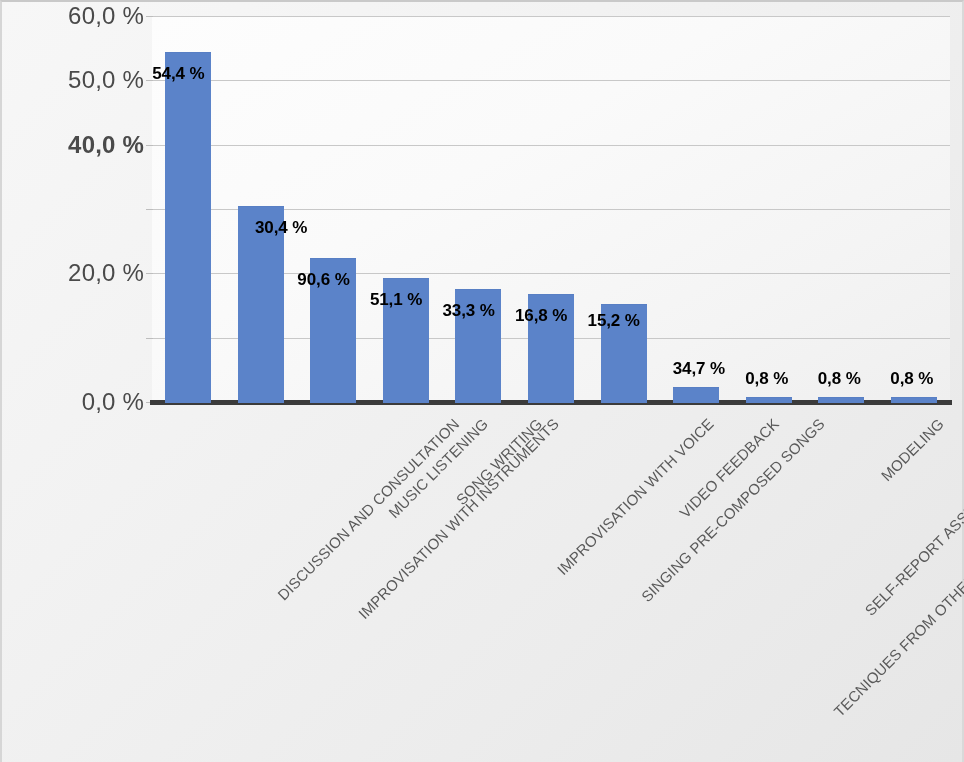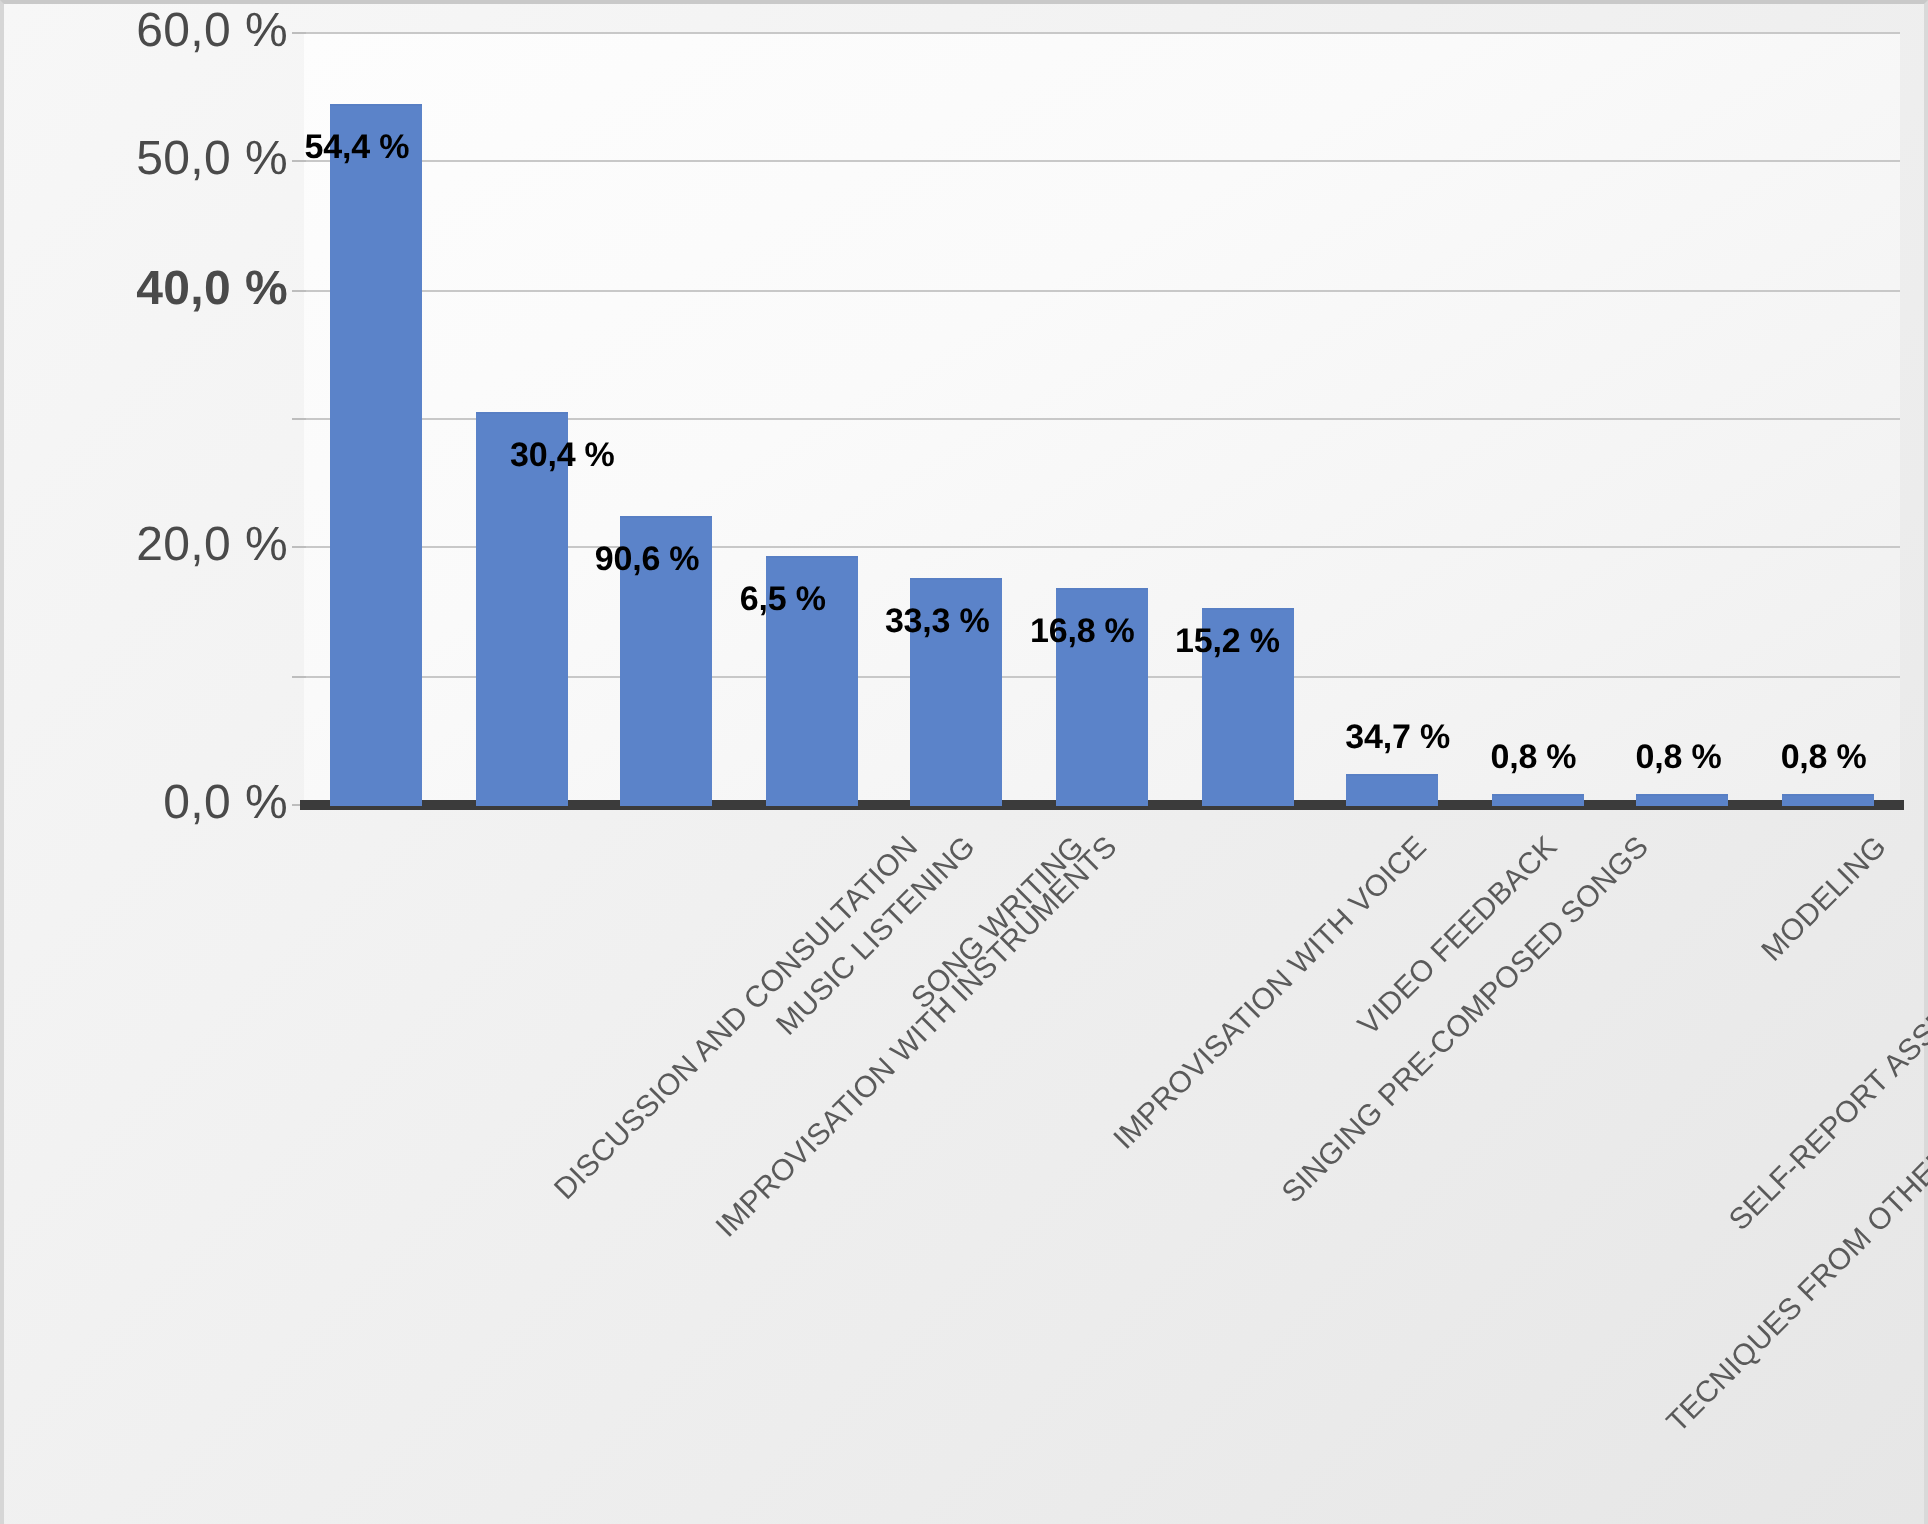--- a/index.html
+++ b/index.html
@@ -158,21 +158,21 @@
   <div id="x-axis-line"></div>
 
   <div id="bars-layer">
       <div class="bar" title="DISCUSSION AND CONSULTATION — 54,4 %" style="left: 163.273px; top: 50.0267px; width: 46px; height: 349.973px; background: rgb(91, 131, 201); position: absolute;"></div>
       <div class="data-label" style="position: absolute; top: 62.0267px; left: 150.273px;">54,4 %</div>
       <div class="bar" title="IMPROVISATION WITH INSTRUMENTS — 30,4 %" style="left: 235.818px; top: 204.427px; width: 46px; height: 195.573px; background: rgb(91, 131, 201); position: absolute;"></div>
       <div class="data-label" style="position: absolute; top: 216.427px; left: 221px; margin-left: 32px;">30,4 %</div>
       <div class="bar" title="MUSIC LISTENING — 22,4 %" style="left: 308.364px; top: 255.893px; width: 46px; height: 144.107px; background: rgb(91, 131, 201); position: absolute;"></div>
       <div class="data-label" style="position: absolute; top: 267.893px; left: 295.364px;">90,6 %</div>
       <div class="bar" title="SONG WRITING — 19,2 %" style="left: 380.909px; top: 276.48px; width: 46px; height: 123.52px; background: rgb(91, 131, 201); position: absolute;"></div>
-      <div class="data-label" style="position: absolute; top: 288.48px; left: 367.909px;">6,5 %</div>
+      <div class="data-label" style="position: absolute; top: 288.48px; left: 367.909px;">51,1 %</div>
       <div class="bar" title="IMPROVISATION WITH VOICE — 17,6 %" style="left: 453.455px; top: 286.773px; width: 46px; height: 113.227px; background: rgb(91, 131, 201); position: absolute;"></div>
       <div class="data-label" style="position: absolute; top: 298.773px; left: 440.455px;">33,3 %</div>
       <div class="bar" title="SINGING PRE-COMPOSED SONGS — 16,8 %" style="left: 526px; top: 291.92px; width: 46px; height: 108.08px; background: rgb(91, 131, 201); position: absolute;"></div>
       <div class="data-label" style="position: absolute; top: 303.92px; left: 513px;">16,8 %</div>
       <div class="bar" title="VIDEO FEEDBACK — 15,2 %" style="left: 598.545px; top: 302.213px; width: 46px; height: 97.7867px; background: rgb(91, 131, 201); position: absolute;"></div>
       <div class="data-label" style="position: absolute; top: 309px; left: 585.545px;">15,2 %</div>
       <div class="bar" title="TECNIQUES FROM OTHER THERAPEUTIC APPROACHES — 2,4 %" style="left: 671.091px; top: 384.56px; width: 46px; height: 15.44px; background: rgb(91, 131, 201); position: absolute;"></div>
       <div class="data-label" style="position: absolute; top: 356.56px; left: 670.685px;">34,7 %</div>
       <div class="bar" title="SELF-REPORT ASSESSMENT FORMS — 0,8 %" style="left: 743.636px; top: 394.853px; width: 46px; height: 5.14667px; background: rgb(91, 131, 201); position: absolute;"></div>
       <div class="data-label" style="position: absolute; top: 366.853px; left: 743.23px;">0,8 %</div>

